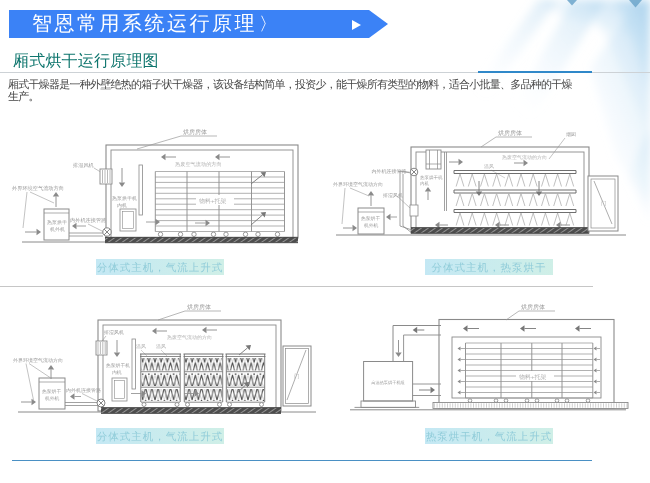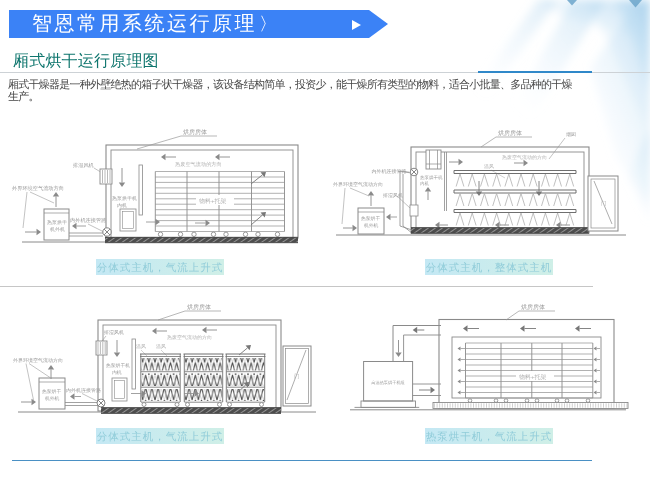--- a/index.html
+++ b/index.html
@@ -536,16 +536,16 @@
       <line x1="611.3" y1="403.3" x2="611.3" y2="407.7" stroke="#a8a8a8" stroke-width="0.55"></line>
       <line x1="613.9" y1="403.3" x2="613.9" y2="407.7" stroke="#a8a8a8" stroke-width="0.55"></line>
       <line x1="616.5" y1="403.3" x2="616.5" y2="407.7" stroke="#a8a8a8" stroke-width="0.55"></line>
       <line x1="619.1" y1="403.3" x2="619.1" y2="407.7" stroke="#a8a8a8" stroke-width="0.55"></line>
       <line x1="621.7" y1="403.3" x2="621.7" y2="407.7" stroke="#a8a8a8" stroke-width="0.55"></line>
       <line x1="624.3" y1="403.3" x2="624.3" y2="407.7" stroke="#a8a8a8" stroke-width="0.55"></line>
       <line x1="626.9" y1="403.3" x2="626.9" y2="407.7" stroke="#a8a8a8" stroke-width="0.55"></line>
     </g>
   </svg>
 <div class="tag" style="left:96px;top:258.5px">分体式主机，气流上升式</div>
-<div class="tag" style="left:425px;top:258.5px">分体式主机，整体式主机</div>
+<div class="tag" style="left:425px;top:258.5px">分体式主机，热泵烘干</div>
 <div class="tag" style="left:96px;top:428px">分体式主机，气流上升式</div>
 <div class="tag" style="left:425px;top:428px">热泵烘干机，气流上升式</div>
 <div id="divider"></div>
 <div id="bottomline"></div>
 </body></html>

